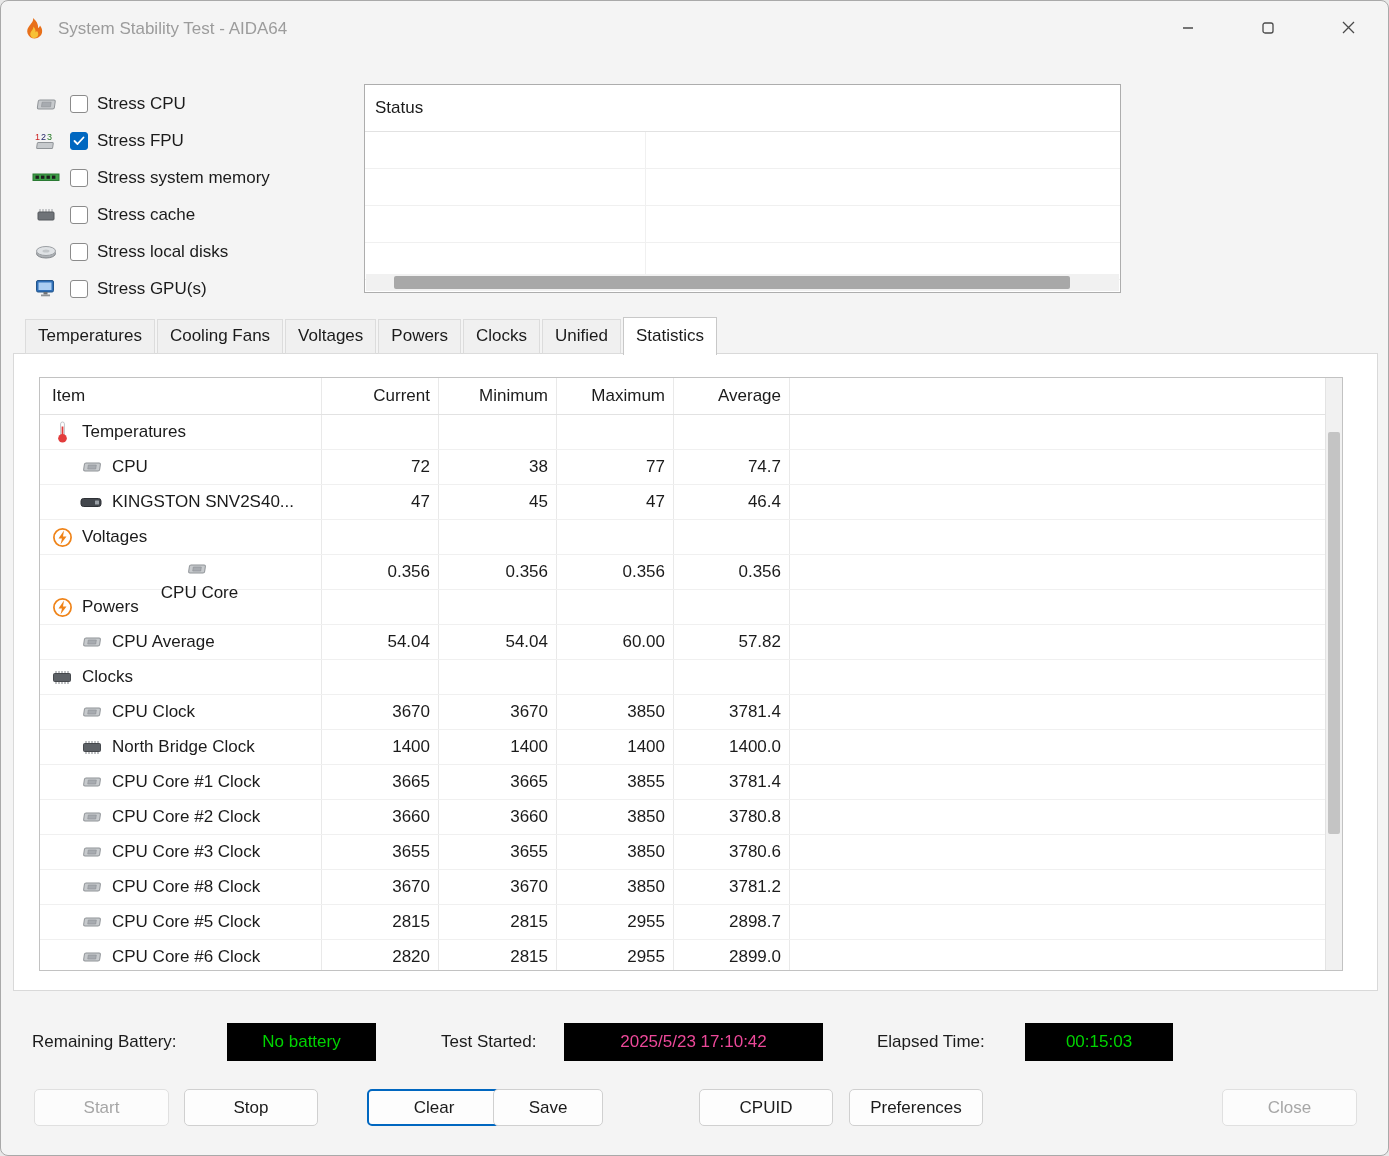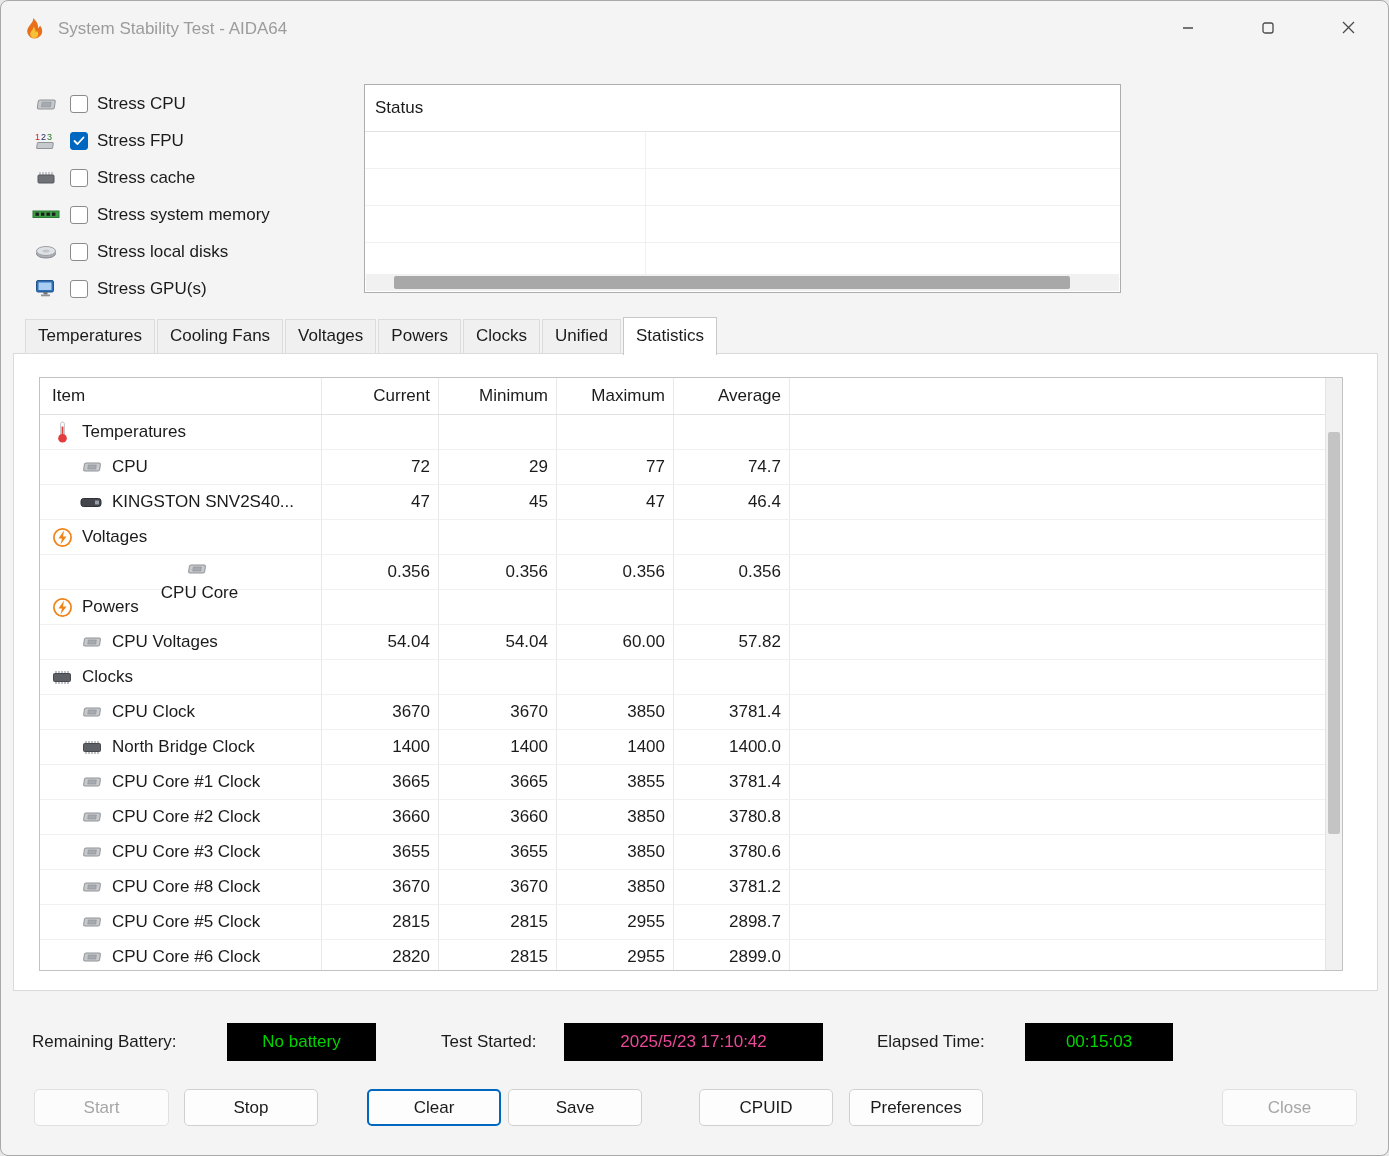--- a/index.html
+++ b/index.html
@@ -72,21 +72,21 @@
   #sb-b3 { left:1024px; width:148px; }
 
   
   .btnrow { position:absolute; left:0; top:1088px; width:100%; height:38px; }
   .btn { position:absolute; top:0; height:37px; background:#fdfdfd; border:1px solid #d0d0d0; border-radius:5px;
          font-size:17px; font-family:"Liberation Sans", sans-serif; color:#1b1b1b;
          display:flex; align-items:center; justify-content:center; box-sizing:border-box; cursor:default; }
   .btn.disabled { color:#a6a6a6; border-color:#e0e0e0; background:#fcfcfc; }
   .btn.focused { border:2px solid #0067c0; }
   .btn-start{left:33px;width:135px} .btn-stop{left:183px;width:134px} .btn-clear{left:366px;width:134px}
-  .btn-save{left:507px;width:134px} .btn-cpuid{left:698px;width:134px} .btn-preferences{left:848px;width:134px}
+  .btn-save{left:492px;width:110px} .btn-cpuid{left:698px;width:134px} .btn-preferences{left:848px;width:134px}
   .btn-close{left:1221px;width:135px}
 </style>
 </head>
 <body>
 
 <div class="window">
 
   <div class="titlebar">
     <span class="app-icon" id="app-icon">
         <svg width="27" height="27" viewBox="0 0 27 27">
@@ -140,49 +140,49 @@
         </span>
         <span class="checkbox checked">
           <svg width="12" height="10" viewBox="0 0 12 10">
             <polyline points="1.5,5 4.5,8 10.5,1.5" fill="none" stroke="#fff" stroke-width="1.8" stroke-linecap="round" stroke-linejoin="round"></polyline>
           </svg>
         </span>
         <span class="stress-label">Stress FPU</span>
       </div>
       <div class="stress-row">
         <span class="icon">
+          <svg width="28" height="13" viewBox="0 0 28 13">
+            <rect x="1" y="3" width="26" height="6.5" fill="#3d9e47" stroke="#2a7a33"></rect>
+            <rect x="3.5" y="4.6" width="3.4" height="3.2" fill="#1d1d1d"></rect>
+            <rect x="9" y="4.6" width="3.4" height="3.2" fill="#1d1d1d"></rect>
+            <rect x="14.5" y="4.6" width="3.4" height="3.2" fill="#1d1d1d"></rect>
+            <rect x="20" y="4.6" width="3.4" height="3.2" fill="#1d1d1d"></rect>
+          </svg>
+        </span>
+        <span class="checkbox"></span>
+        <span class="stress-label">Stress system memory</span>
+      </div>
+      <div class="stress-row">
+        <span class="icon">
           <svg width="24" height="16" viewBox="0 0 24 16">
             <g stroke="#9a9da1" stroke-width="1">
               <line x1="6" y1="2" x2="6" y2="5"></line>
               <line x1="9" y1="2" x2="9" y2="5"></line>
               <line x1="12" y1="2" x2="12" y2="5"></line>
               <line x1="15" y1="2" x2="15" y2="5"></line>
               <line x1="18" y1="2" x2="18" y2="5"></line>
             </g>
             <rect x="4" y="5" width="16" height="8" rx="1" fill="#6f7378" stroke="#55585c"></rect>
           </svg>
         </span>
         <span class="checkbox"></span>
         <span class="stress-label">Stress cache</span>
       </div>
       <div class="stress-row">
         <span class="icon">
-          <svg width="28" height="13" viewBox="0 0 28 13">
-            <rect x="1" y="3" width="26" height="6.5" fill="#3d9e47" stroke="#2a7a33"></rect>
-            <rect x="3.5" y="4.6" width="3.4" height="3.2" fill="#1d1d1d"></rect>
-            <rect x="9" y="4.6" width="3.4" height="3.2" fill="#1d1d1d"></rect>
-            <rect x="14.5" y="4.6" width="3.4" height="3.2" fill="#1d1d1d"></rect>
-            <rect x="20" y="4.6" width="3.4" height="3.2" fill="#1d1d1d"></rect>
-          </svg>
-        </span>
-        <span class="checkbox"></span>
-        <span class="stress-label">Stress system memory</span>
-      </div>
-      <div class="stress-row">
-        <span class="icon">
           <svg width="24" height="16" viewBox="0 0 24 16">
             <ellipse cx="12" cy="9.5" rx="9.5" ry="4.5" fill="#aeb2b6" stroke="#84888c"></ellipse>
             <ellipse cx="12" cy="7" rx="9.5" ry="4.5" fill="#dfe2e5" stroke="#9b9fa3"></ellipse>
             <ellipse cx="12" cy="7" rx="3.5" ry="1.6" fill="#c2c6c9"></ellipse>
           </svg>
         </span>
         <span class="checkbox"></span>
         <span class="stress-label">Stress local disks</span>
       </div>
       <div class="stress-row">
@@ -270,21 +270,21 @@
                 <svg width="24" height="14" viewBox="0 0 24 14">
                   <g transform="skewX(-8)">
                     <rect x="5" y="3" width="16" height="8" rx="1.5" fill="#c7cacd" stroke="#909498"></rect>
                     <rect x="9" y="5" width="8" height="4" fill="#a7abb0" stroke="#8d9195" stroke-width="0.6"></rect>
                   </g>
                 </svg>
               </span>
               <span class="row-label">CPU</span>
             </div>
             <div class="scell c-num" style="width: 117px;">72</div>
-            <div class="scell c-num" style="width: 118px;">29</div>
+            <div class="scell c-num" style="width: 118px;">38</div>
             <div class="scell c-num" style="width: 117px;">77</div>
             <div class="scell c-num" style="width: 116px;">74.7</div>
             <div class="c-fill"></div>
           </div>
           <div class="srow item">
             <div class="scell c-item item" style="width: 282px;">
               <span class="icon">
                 <svg width="26" height="13" viewBox="0 0 26 13">
                   <rect x="2" y="2.5" width="20" height="8" rx="2.5" fill="#43474d" stroke="#2e3136"></rect>
                   <rect x="16" y="4.5" width="4" height="4" rx="0.5" fill="#9aa0a6"></rect>
@@ -351,21 +351,21 @@
           <div class="srow item">
             <div class="scell c-item item" style="width: 282px;">
               <span class="icon">
                 <svg width="24" height="14" viewBox="0 0 24 14">
                   <g transform="skewX(-8)">
                     <rect x="5" y="3" width="16" height="8" rx="1.5" fill="#c7cacd" stroke="#909498"></rect>
                     <rect x="9" y="5" width="8" height="4" fill="#a7abb0" stroke="#8d9195" stroke-width="0.6"></rect>
                   </g>
                 </svg>
               </span>
-              <span class="row-label">CPU Voltages</span>
+              <span class="row-label">CPU Average</span>
             </div>
             <div class="scell c-num" style="width: 117px;">54.04</div>
             <div class="scell c-num" style="width: 118px;">54.04</div>
             <div class="scell c-num" style="width: 117px;">60.00</div>
             <div class="scell c-num" style="width: 116px;">57.82</div>
             <div class="c-fill"></div>
           </div>
           <div class="srow group">
             <div class="scell c-item group" style="width: 282px;">
               <span class="icon">

